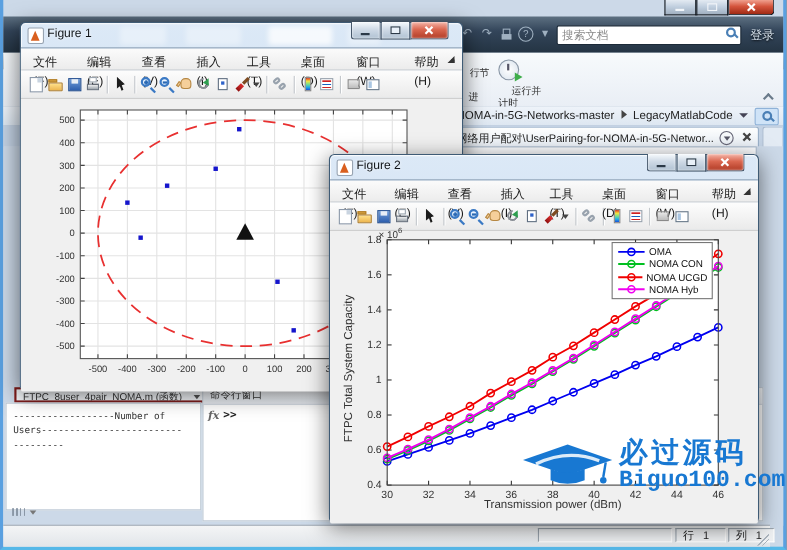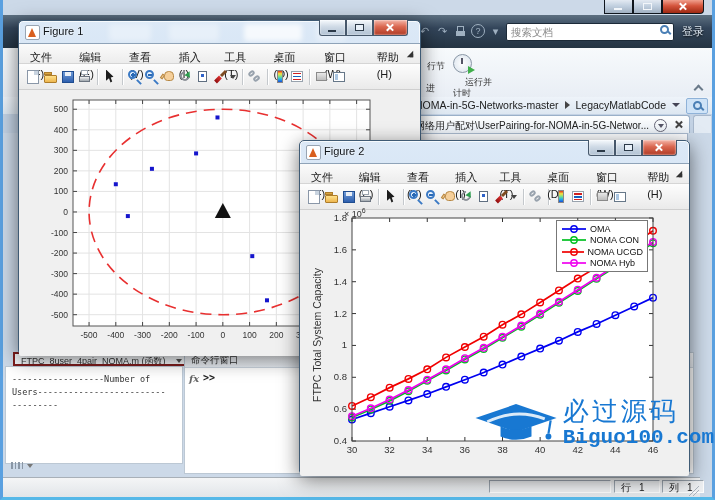--- a/index.html
+++ b/index.html
@@ -200,21 +200,21 @@
   #fig2-exp{position:absolute;left:44px;top:-3px;font-size:9px;color:#333;}
   #fig2-exp sup{font-size:7px;}
   #fig2-legend{position:absolute;left:256px;top:10px;width:92px;background:#fff;border:1px solid #777;
     padding:2px 4px;box-sizing:border-box;}
   .legend-row{display:flex;align-items:center;gap:3px;height:11.5px;}
   .legend-label{font-size:9px;color:#111;white-space:nowrap;}
 
   
   #watermark{position:absolute;left:474px;top:396px;width:240px;height:58px;z-index:30;display:flex;}
   #wm-text{margin-left:4px;}
-  #wm-cn{font-size:26px;font-weight:normal;color:#1878d2;letter-spacing:3px;line-height:30px;}
+  #wm-cn{font-size:26px;font-weight:bold;color:#1878d2;letter-spacing:3px;line-height:30px;}
   #wm-en{font-family:Liberation Mono, monospace;font-size:21px;font-weight:bold;color:#1878d2;line-height:24px;}
 </style>
 </head>
 <body>
 
 <div id="main-window">
   <div id="toolstrip-row"></div>
   <div id="main-titlebar">
     <span class="matlab-logo"></span>
     <span id="main-title-text">MATLAB R2018a</span>
@@ -736,20 +736,21 @@
             <circle cx="277.75" cy="79.67857142857142" r="3.3" fill="none" stroke="#f000f0" stroke-width="1.4"></circle>
             <circle cx="296.5625" cy="67.73214285714286" r="3.3" fill="none" stroke="#f000f0" stroke-width="1.4"></circle>
             <circle cx="315.375" cy="55.7857142857143" r="3.3" fill="none" stroke="#f000f0" stroke-width="1.4"></circle>
             <circle cx="334.1875" cy="43.83928571428573" r="3.3" fill="none" stroke="#f000f0" stroke-width="1.4"></circle>
             <circle cx="353" cy="31.892857142857167" r="3.3" fill="none" stroke="#f000f0" stroke-width="1.4"></circle>
           </g>
           <rect x="52" y="8" width="301" height="223" fill="none" stroke="#444" stroke-width="1"></rect>
         </svg></div>
     <div id="fig2-exp"><span>× 10</span><sup>6</sup></div>
     <div id="fig2-ylabel">FTPC Total System Capacity</div>
+    <div id="fig2-xlabel">Transmission power (dBm)</div>
     <div id="fig2-legend">
         <div class="legend-row">
           <svg width="26" height="10">
             <line x1="1" y1="5" x2="25" y2="5" stroke="#0000f0" stroke-width="1.7"></line>
             <circle cx="13" cy="5" r="3.2" fill="none" stroke="#0000f0" stroke-width="1.4"></circle>
           </svg>
           <span class="legend-label">OMA</span>
         </div>
         <div class="legend-row">
           <svg width="26" height="10">

